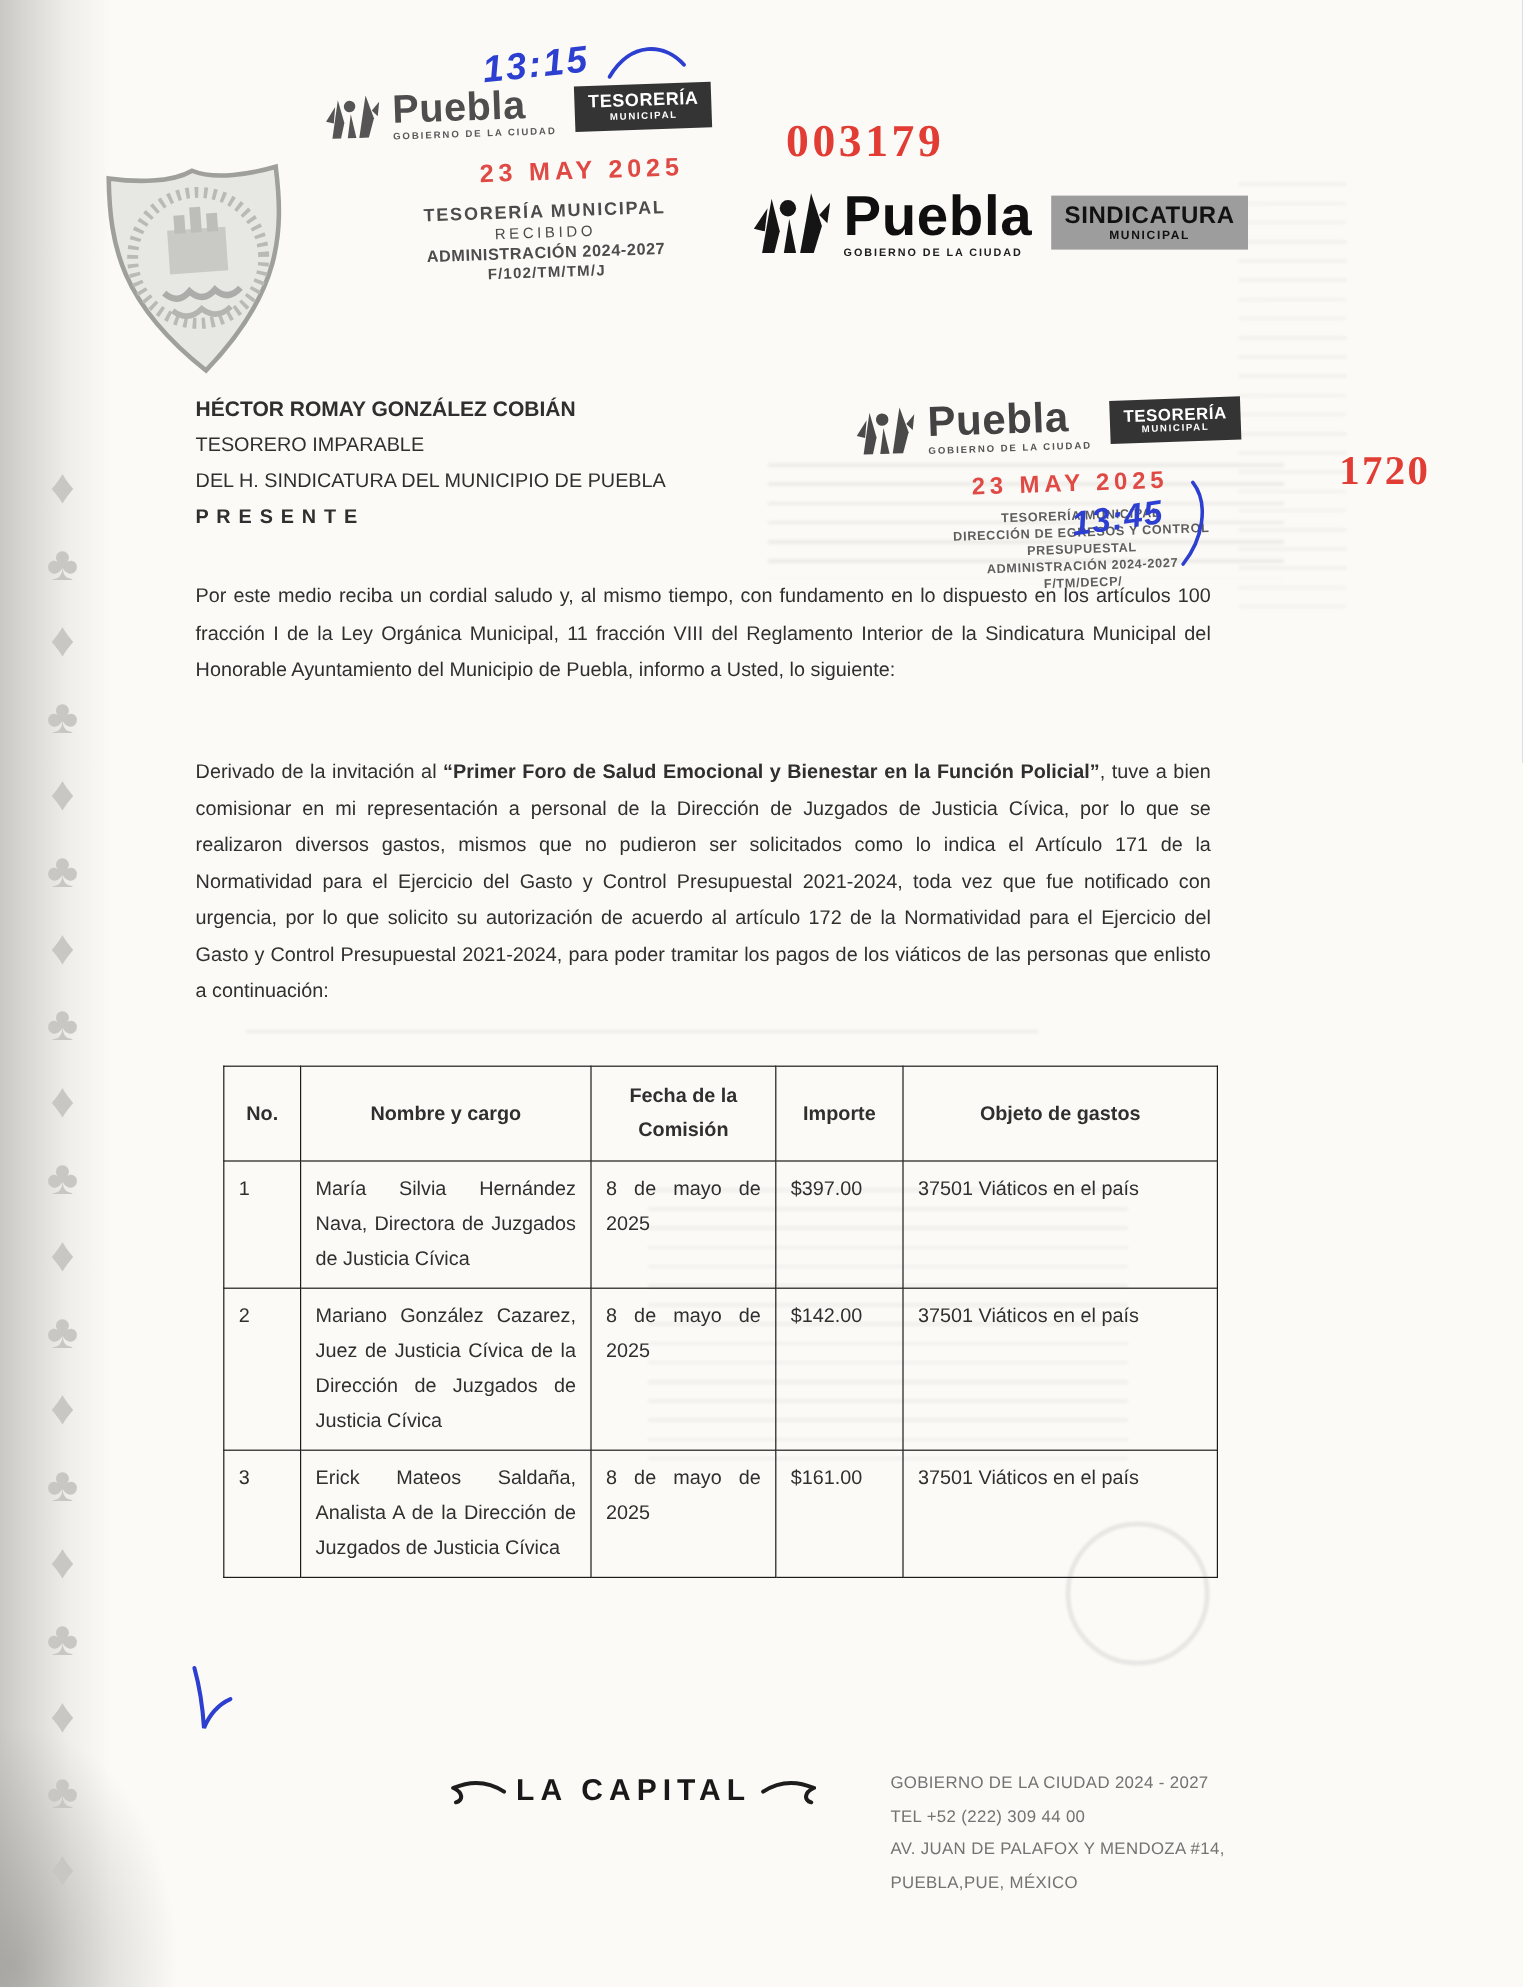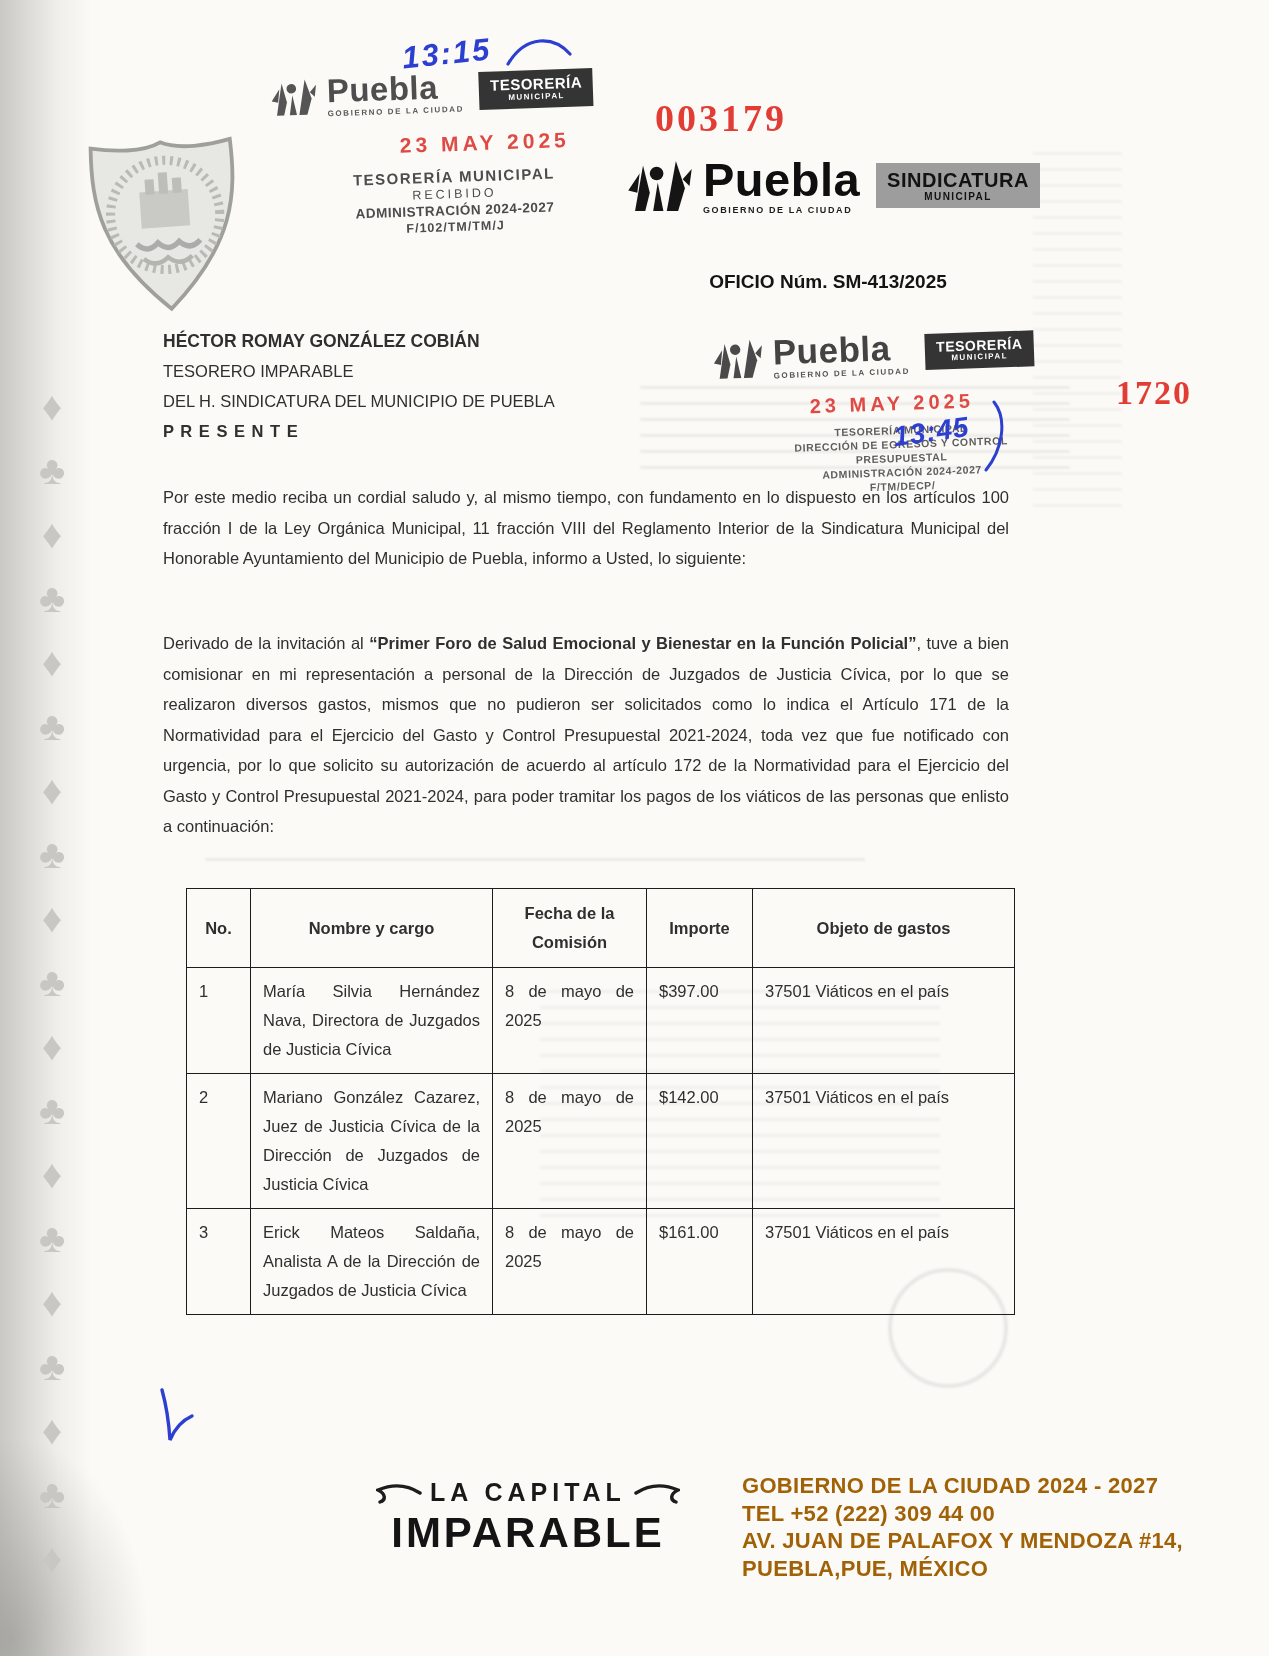--- a/index.html
+++ b/index.html
@@ -108,21 +108,21 @@
   .doc-table th:nth-child(4){width:106px;}
   .doc-table th:nth-child(5){width:262px;}
   .doc-table td:nth-child(2){text-align:justify;}
   .doc-table td:nth-child(3){text-align:justify;}
 
   
   .capital{left:366px;top:1478px;width:324px;text-align:center;z-index:2;color:#191919;}
   .capital-top{display:flex;align-items:center;justify-content:center;gap:8px;
     font-size:25px;font-weight:800;letter-spacing:5px;}
   .capital-bottom{font-size:42px;font-weight:800;letter-spacing:3px;margin-top:2px;color:#141414;}
-  .footer-right{left:742px;top:1472px;font-size:22px;font-weight:700;color:#a16207;
+  .footer-right{left:742px;top:1472px;font-size:14px;font-weight:400;color:#737373;
     line-height:27.5px;z-index:2;letter-spacing:.3px;}
 </style>
 </head>
 <body>
 
 <svg width="0" height="0" style="position:absolute">
   <defs>
     <g id="pueblamark" fill="currentColor">
       <path d="M8 46 L15 6 L21 30 L17 46 Z"></path>
       <path d="M2 28 L12 13 L10 30 Z"></path>
@@ -216,21 +216,20 @@
         <span class="puebla-word">Puebla</span>
         <span class="gob-line">GOBIERNO DE LA CIUDAD</span>
       </div>
       <div class="dept-box gray-box">
         <span class="dept-main">SINDICATURA</span>
         <span class="dept-sub">MUNICIPAL</span>
       </div>
     </div>
   </div>
   <div class="abs legend">
-    <div>OFICIO Núm. SM-413/2025</div>
   </div>
 
   <div class="abs addr">
     <div class="name">HÉCTOR ROMAY GONZÁLEZ COBIÁN</div>
     <div class="line">TESORERO IMPARABLE</div>
     <div class="line">DEL H. SINDICATURA DEL MUNICIPIO DE PUEBLA</div>
     <div class="pres">P R E S E N T E</div>
   </div>
 
   <div class="abs stamp2">
@@ -308,21 +307,20 @@
   <div class="abs capital">
     <div class="capital-top">
       <svg width="46" height="22" viewBox="0 0 46 22">
         <path d="M44 11 C 30 2, 16 2, 2 8 C 10 12, 10 18, 4 20" fill="none" stroke="#1d1d1d" stroke-width="3.4" stroke-linecap="round"></path>
       </svg>
       <span>LA CAPITAL</span>
       <svg width="46" height="22" viewBox="0 0 46 22">
         <path d="M2 11 C 16 2, 30 2, 44 8 C 36 12, 36 18, 42 20" fill="none" stroke="#1d1d1d" stroke-width="3.4" stroke-linecap="round"></path>
       </svg>
     </div>
-    <div class="capital-bottom">IMPARABLE</div>
   </div>
 
   <div class="abs footer-right">
     <div>GOBIERNO DE LA CIUDAD 2024 - 2027</div>
     <div>TEL +52 (222) 309 44 00</div>
     <div>AV. JUAN DE PALAFOX Y MENDOZA #14,</div>
     <div>PUEBLA,PUE, MÉXICO</div>
   </div>
 
 </div>

